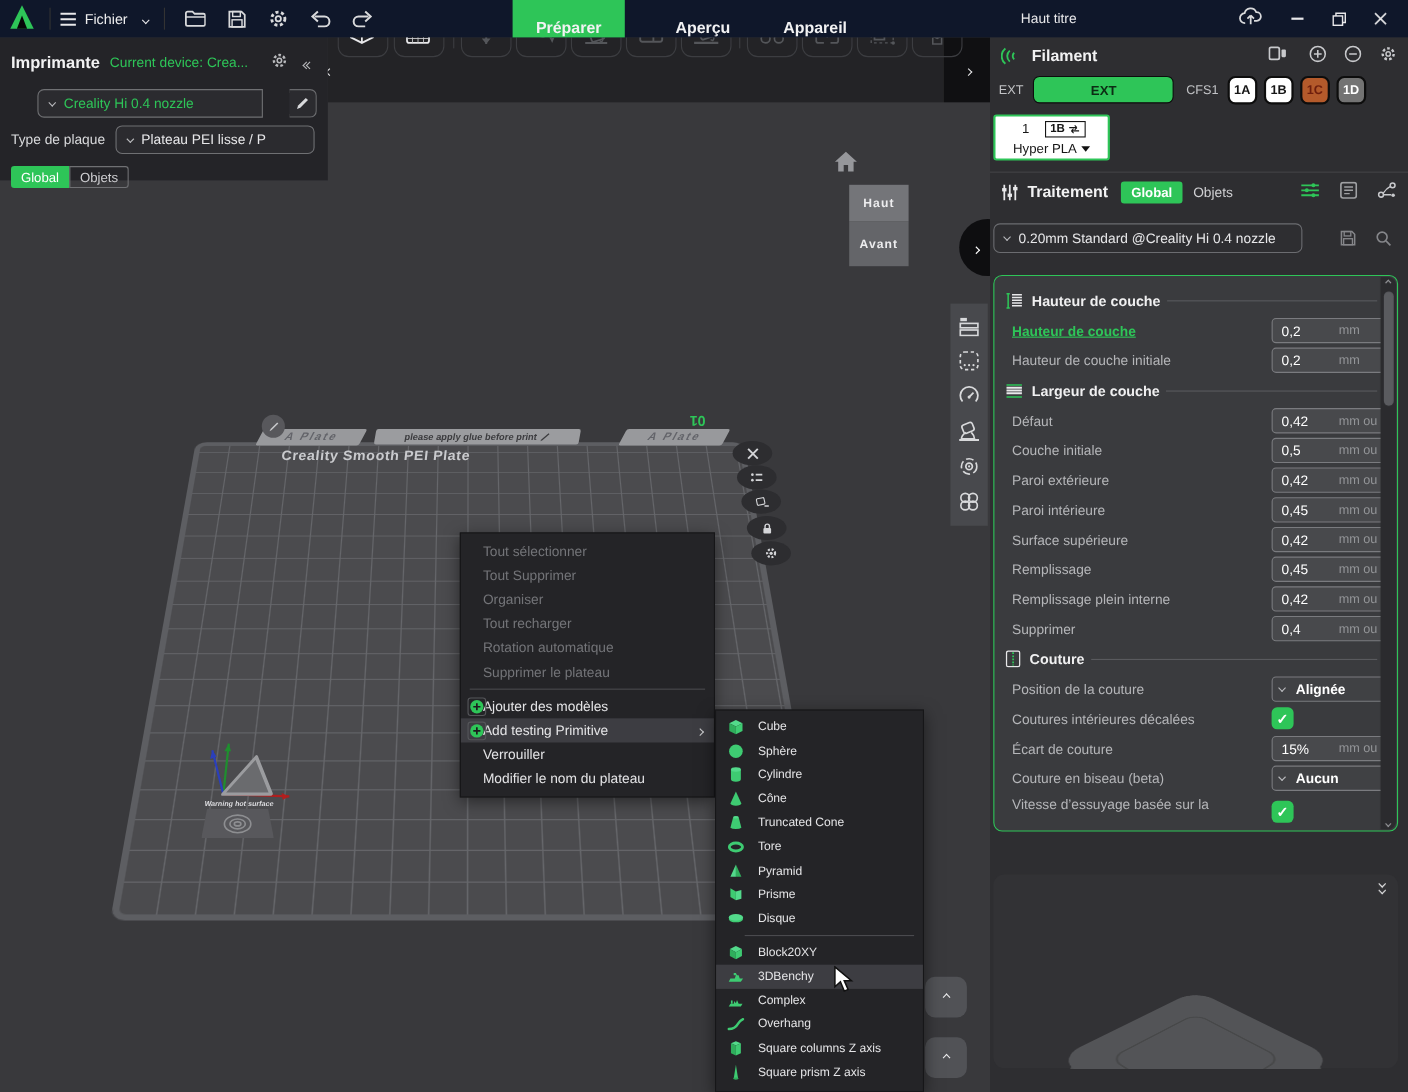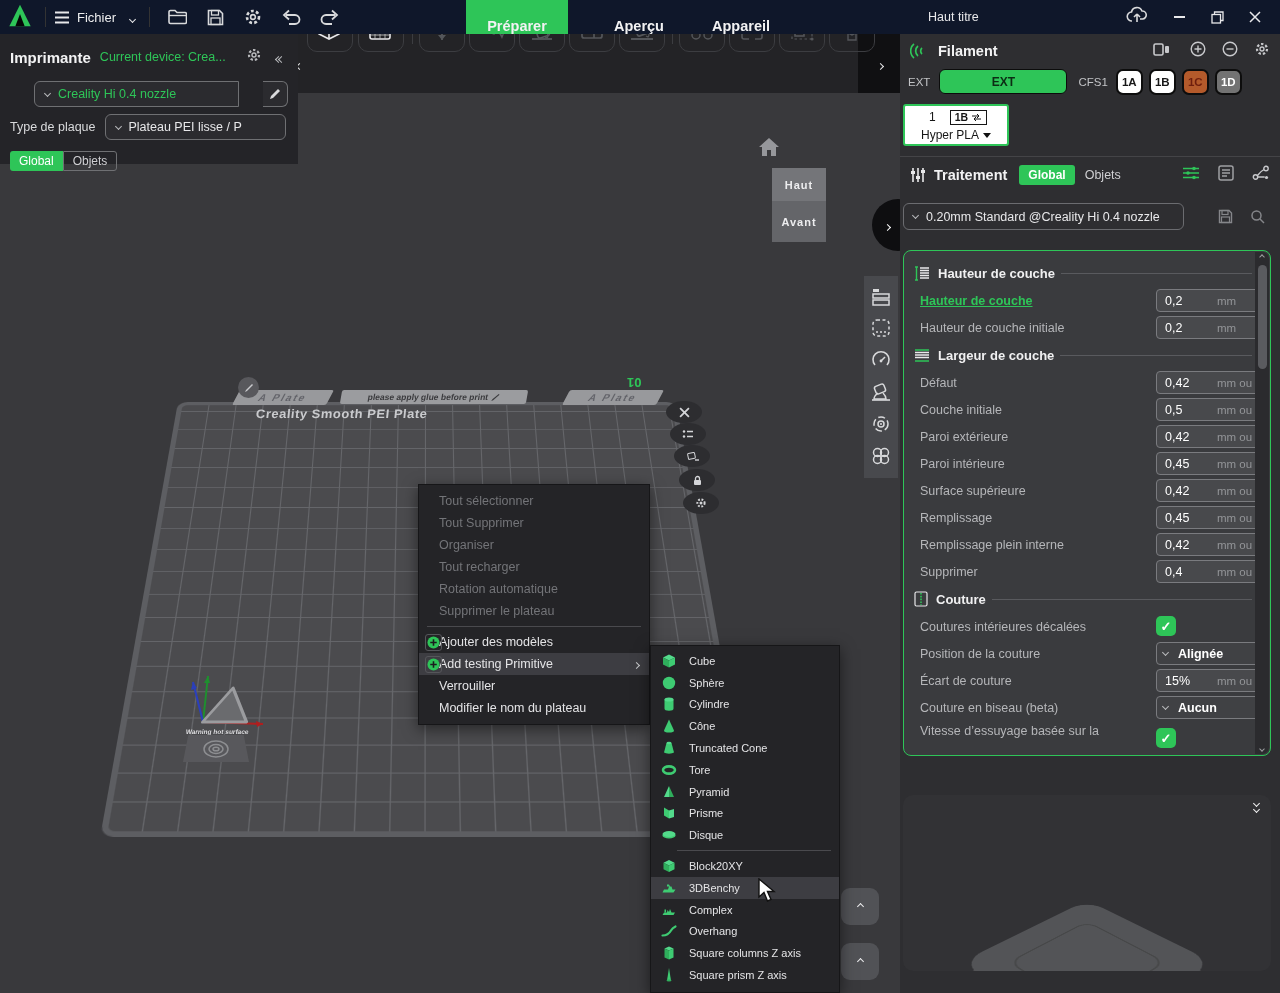--- a/index.html
+++ b/index.html
@@ -765,29 +765,29 @@
         </div>
         <div class="psec">
           <svg width="14" height="16" viewBox="0 0 14 16">
               <rect x="1" y="1" width="12" height="14" rx="1.5" fill="none" stroke="#e8e8ea" stroke-width="1.2"></rect>
               <path d="M7,2 V14" stroke="#2ec558" stroke-width="1.6" stroke-dasharray="1.6 1.2"></path>
             </svg>
           <span class="ptitle">Couture</span>
             <span class="line"></span>
         </div>
         <div class="prow">
-          <span class="plabel">Coutures intérieures décalées</span>
-          <div class="checkbox"></div>
-        </div>
-        <div class="prow">
           <span class="plabel">Position de la couture</span>
           <div class="selbox">
               <span class="chev sm" style="margin:0 4px 2px 6px;color:#b9babd;"></span>
               <span class="val">Alignée</span>
             </div>
+        </div>
+        <div class="prow">
+          <span class="plabel">Coutures intérieures décalées</span>
+          <div class="checkbox"></div>
         </div>
         <div class="prow">
           <span class="plabel">Écart de couture</span>
           <div class="vbox">
               <span class="val">15%</span>
               <span class="unit">mm ou %</span>
             </div>
         </div>
         <div class="prow">
           <span class="plabel">Couture en biseau (beta)</span>

